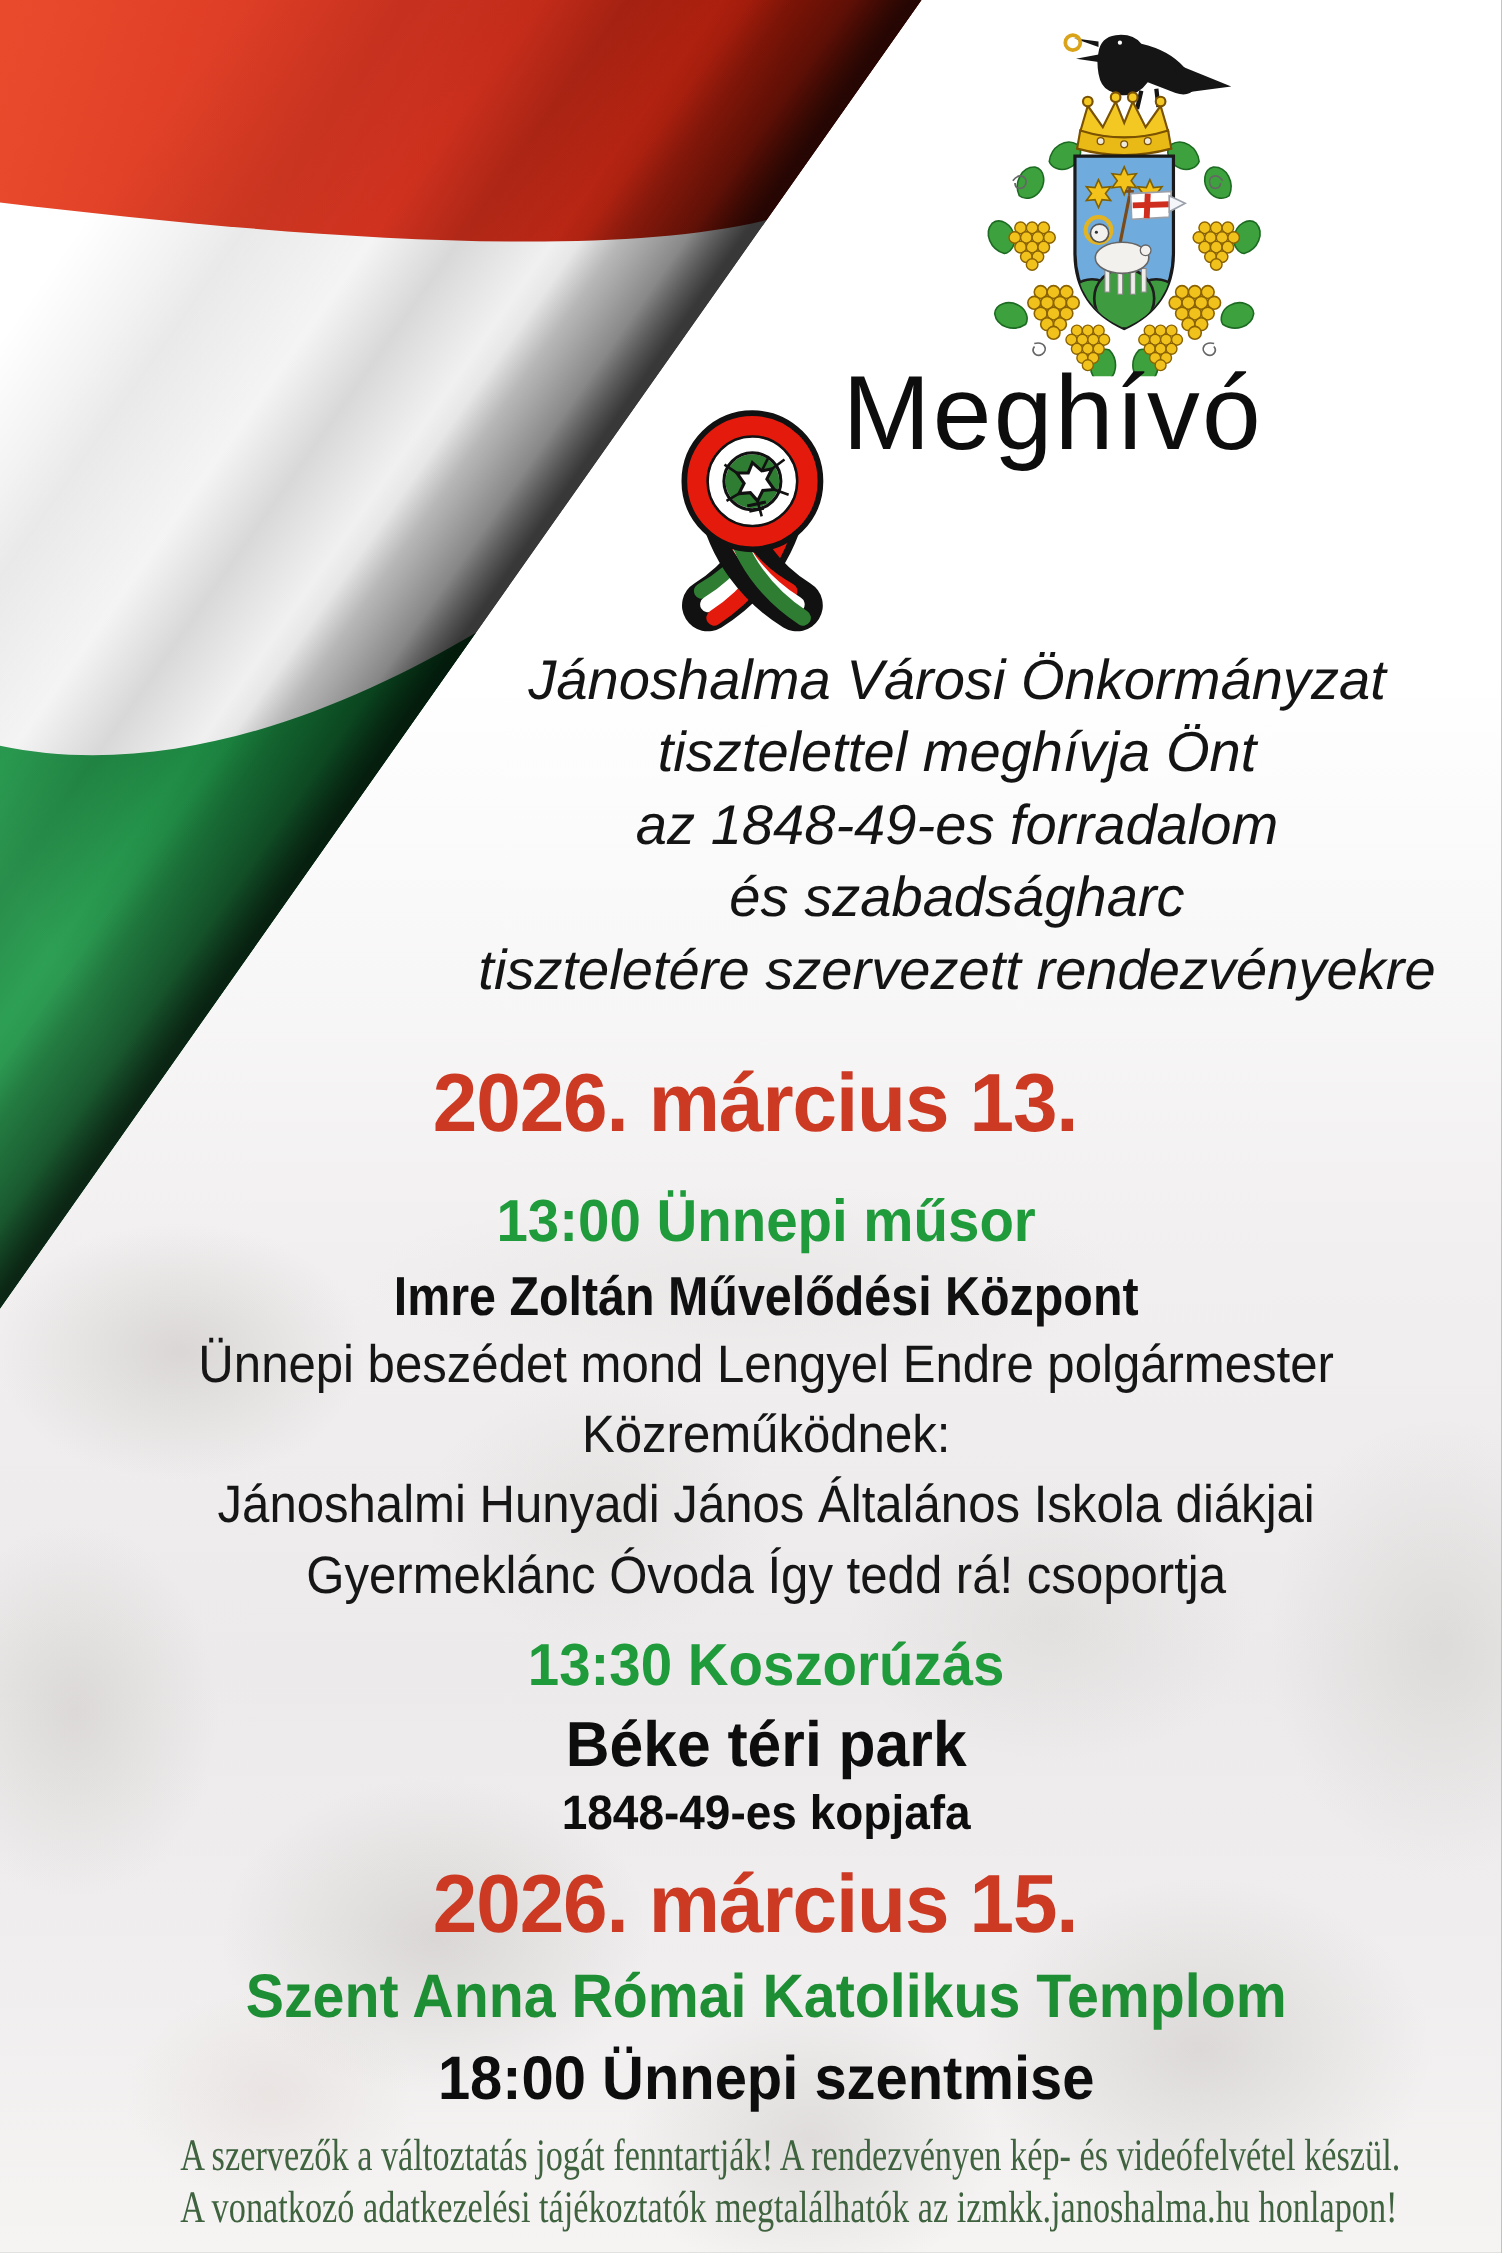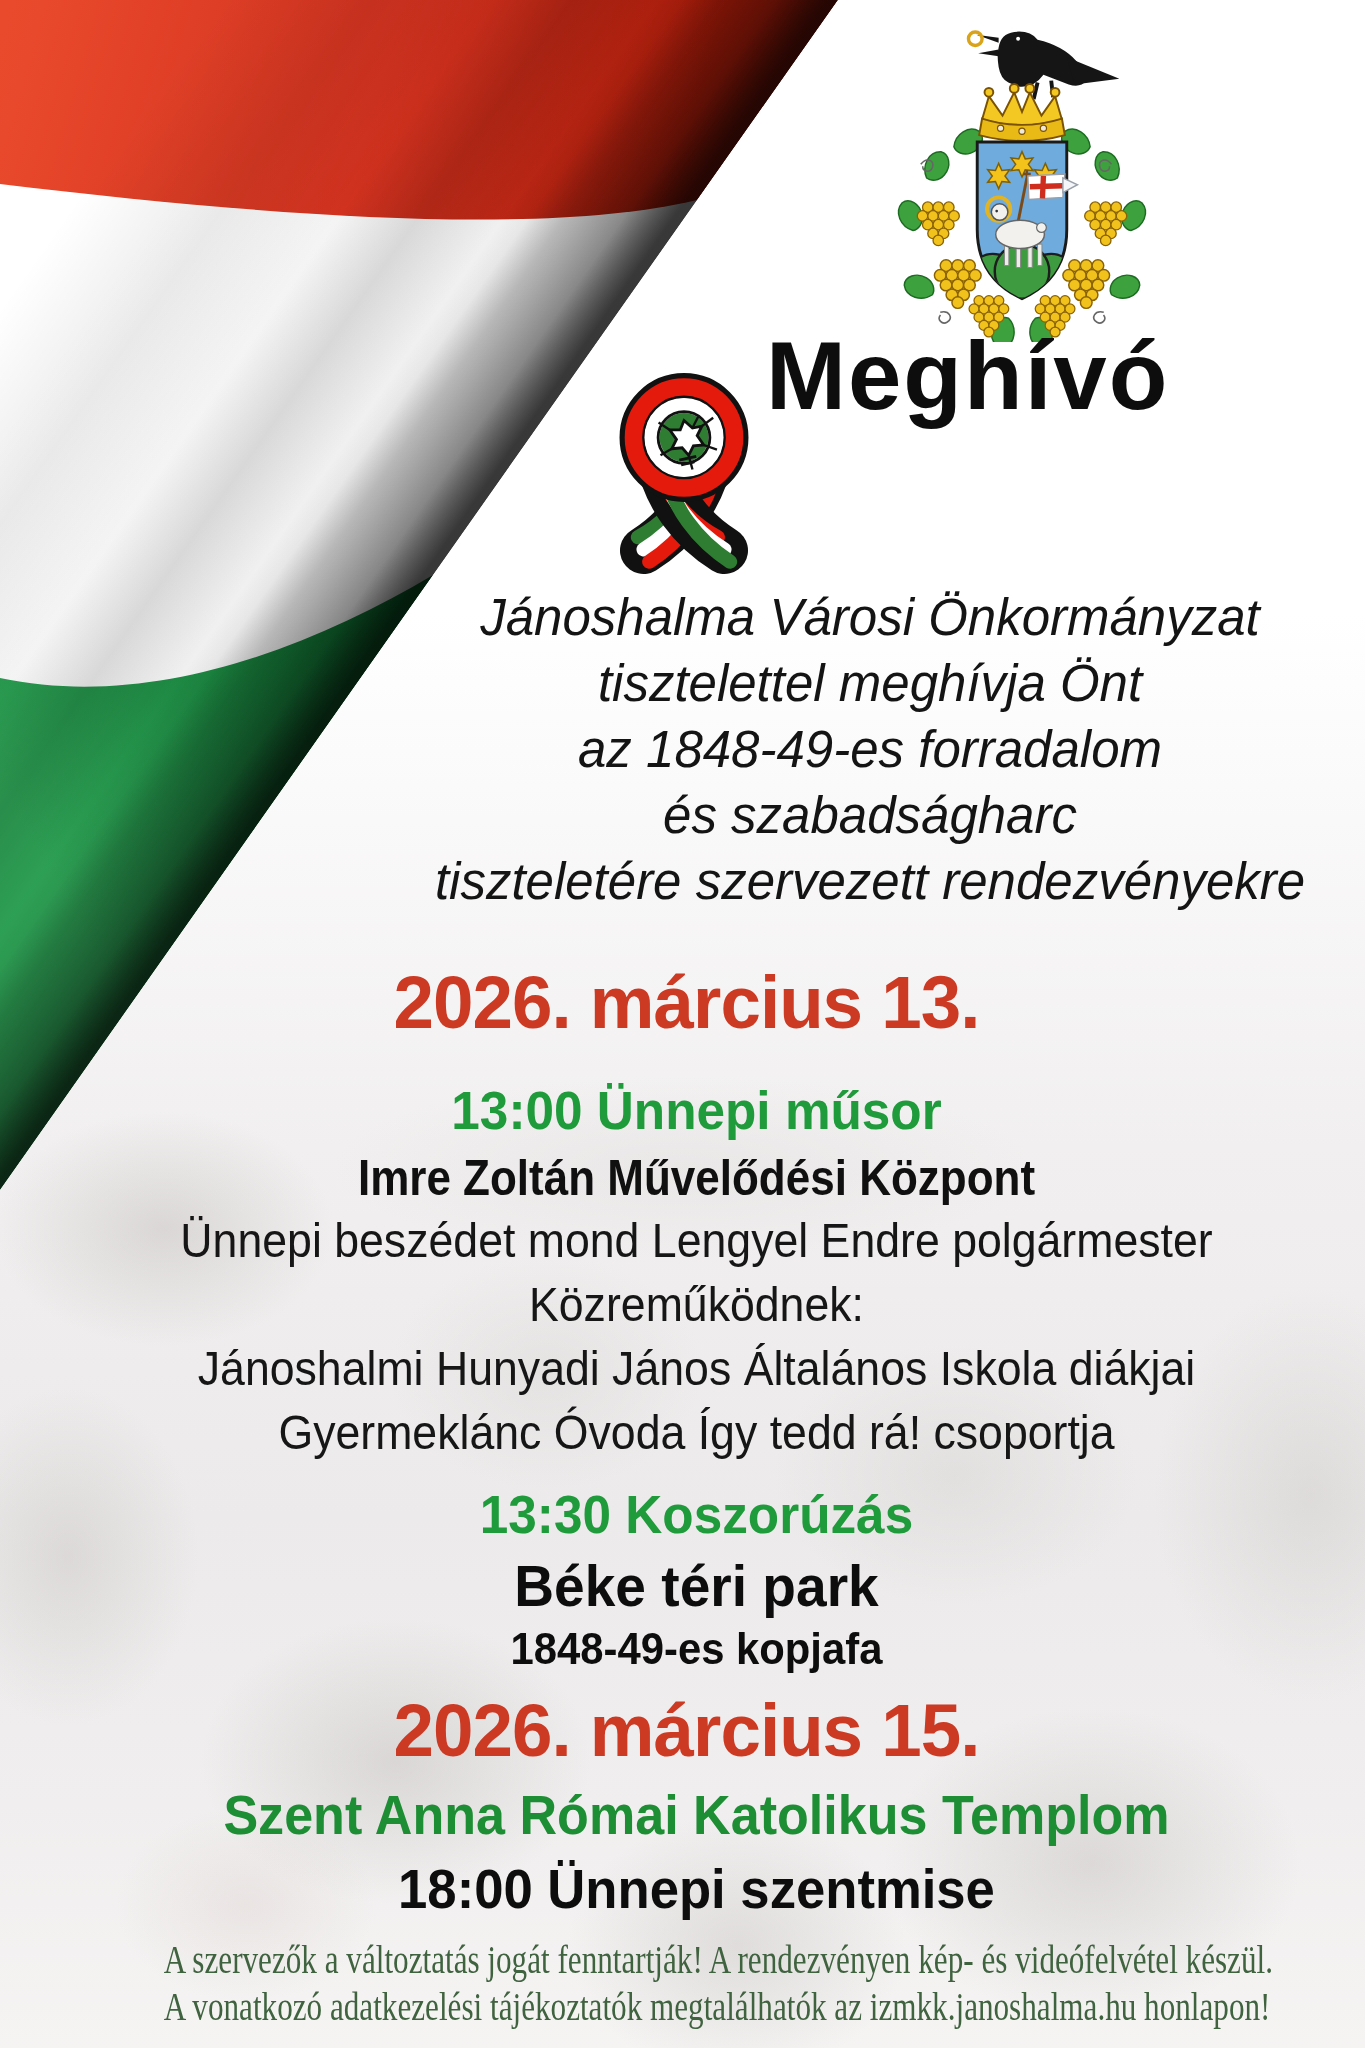--- a/index.html
+++ b/index.html
@@ -23,21 +23,21 @@
       radial-gradient(ellipse 200px 150px at 18% 93%, rgba(196,172,168,.18), transparent 65%),
       radial-gradient(ellipse 500px 130px at 50% 57%, rgba(205,200,200,.20), transparent 70%),
       linear-gradient(180deg,#ffffff 0%,#ffffff 30%,#faf9f9 40%,#f1efef 56%,#eceaea 74%,#f0eeee 88%,#f5f4f3 100%);
   }
   svg.flag   { position:absolute; left:0; top:0; width:900px; height:1250px; }
   svg.crest  { position:absolute; left:876px; top:10px; width:292px; height:332px; }
   svg.cockade{ position:absolute; left:604px; top:364px; width:160px; height:226px; }
 
   .title {
     position:absolute; left:766px; top:326px; margin:0;
-    font-size:96px; font-weight:700; letter-spacing:2px; color:#0d0d0d;
+    font-size:96px; font-weight:400; letter-spacing:2px; color:#0d0d0d;
     line-height:1.05; white-space:nowrap;
   }
   .intro { position:absolute; left:320px; top:585px; width:1100px; text-align:center; }
   .intro-line {
     font-style:italic; font-size:51px; line-height:66px; color:#141414; white-space:nowrap;
   }
   .line { position:absolute; left:0; width:100%; text-align:center; white-space:nowrap; margin:0; }
   .t-date  { font-weight:700; font-size:75px; line-height:80px; color:#cc3a24; letter-spacing:-1px;
              transform:translateX(4px) scaleX(.97); }
   .t-green { font-weight:700; font-size:54px; line-height:60px; color:#1f9b3c;

